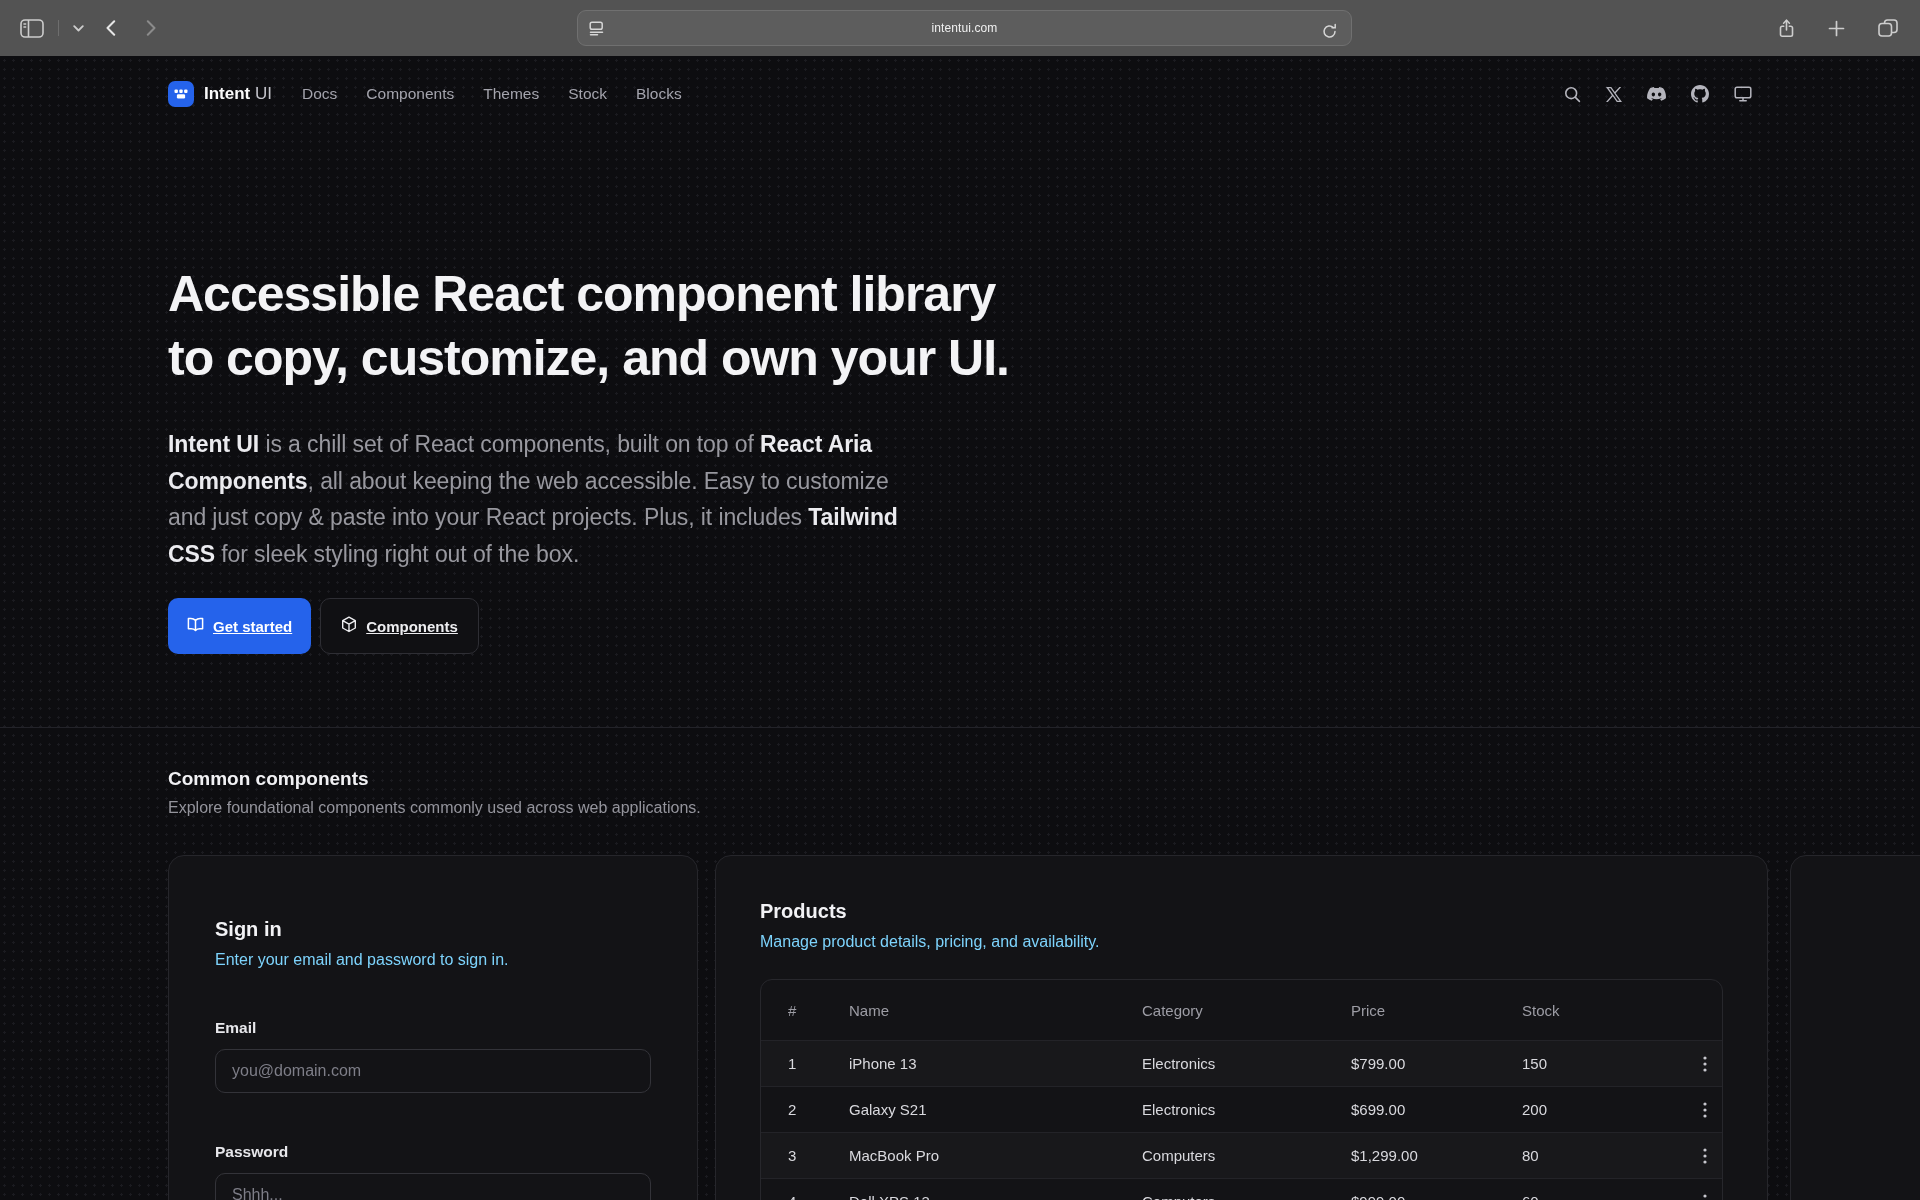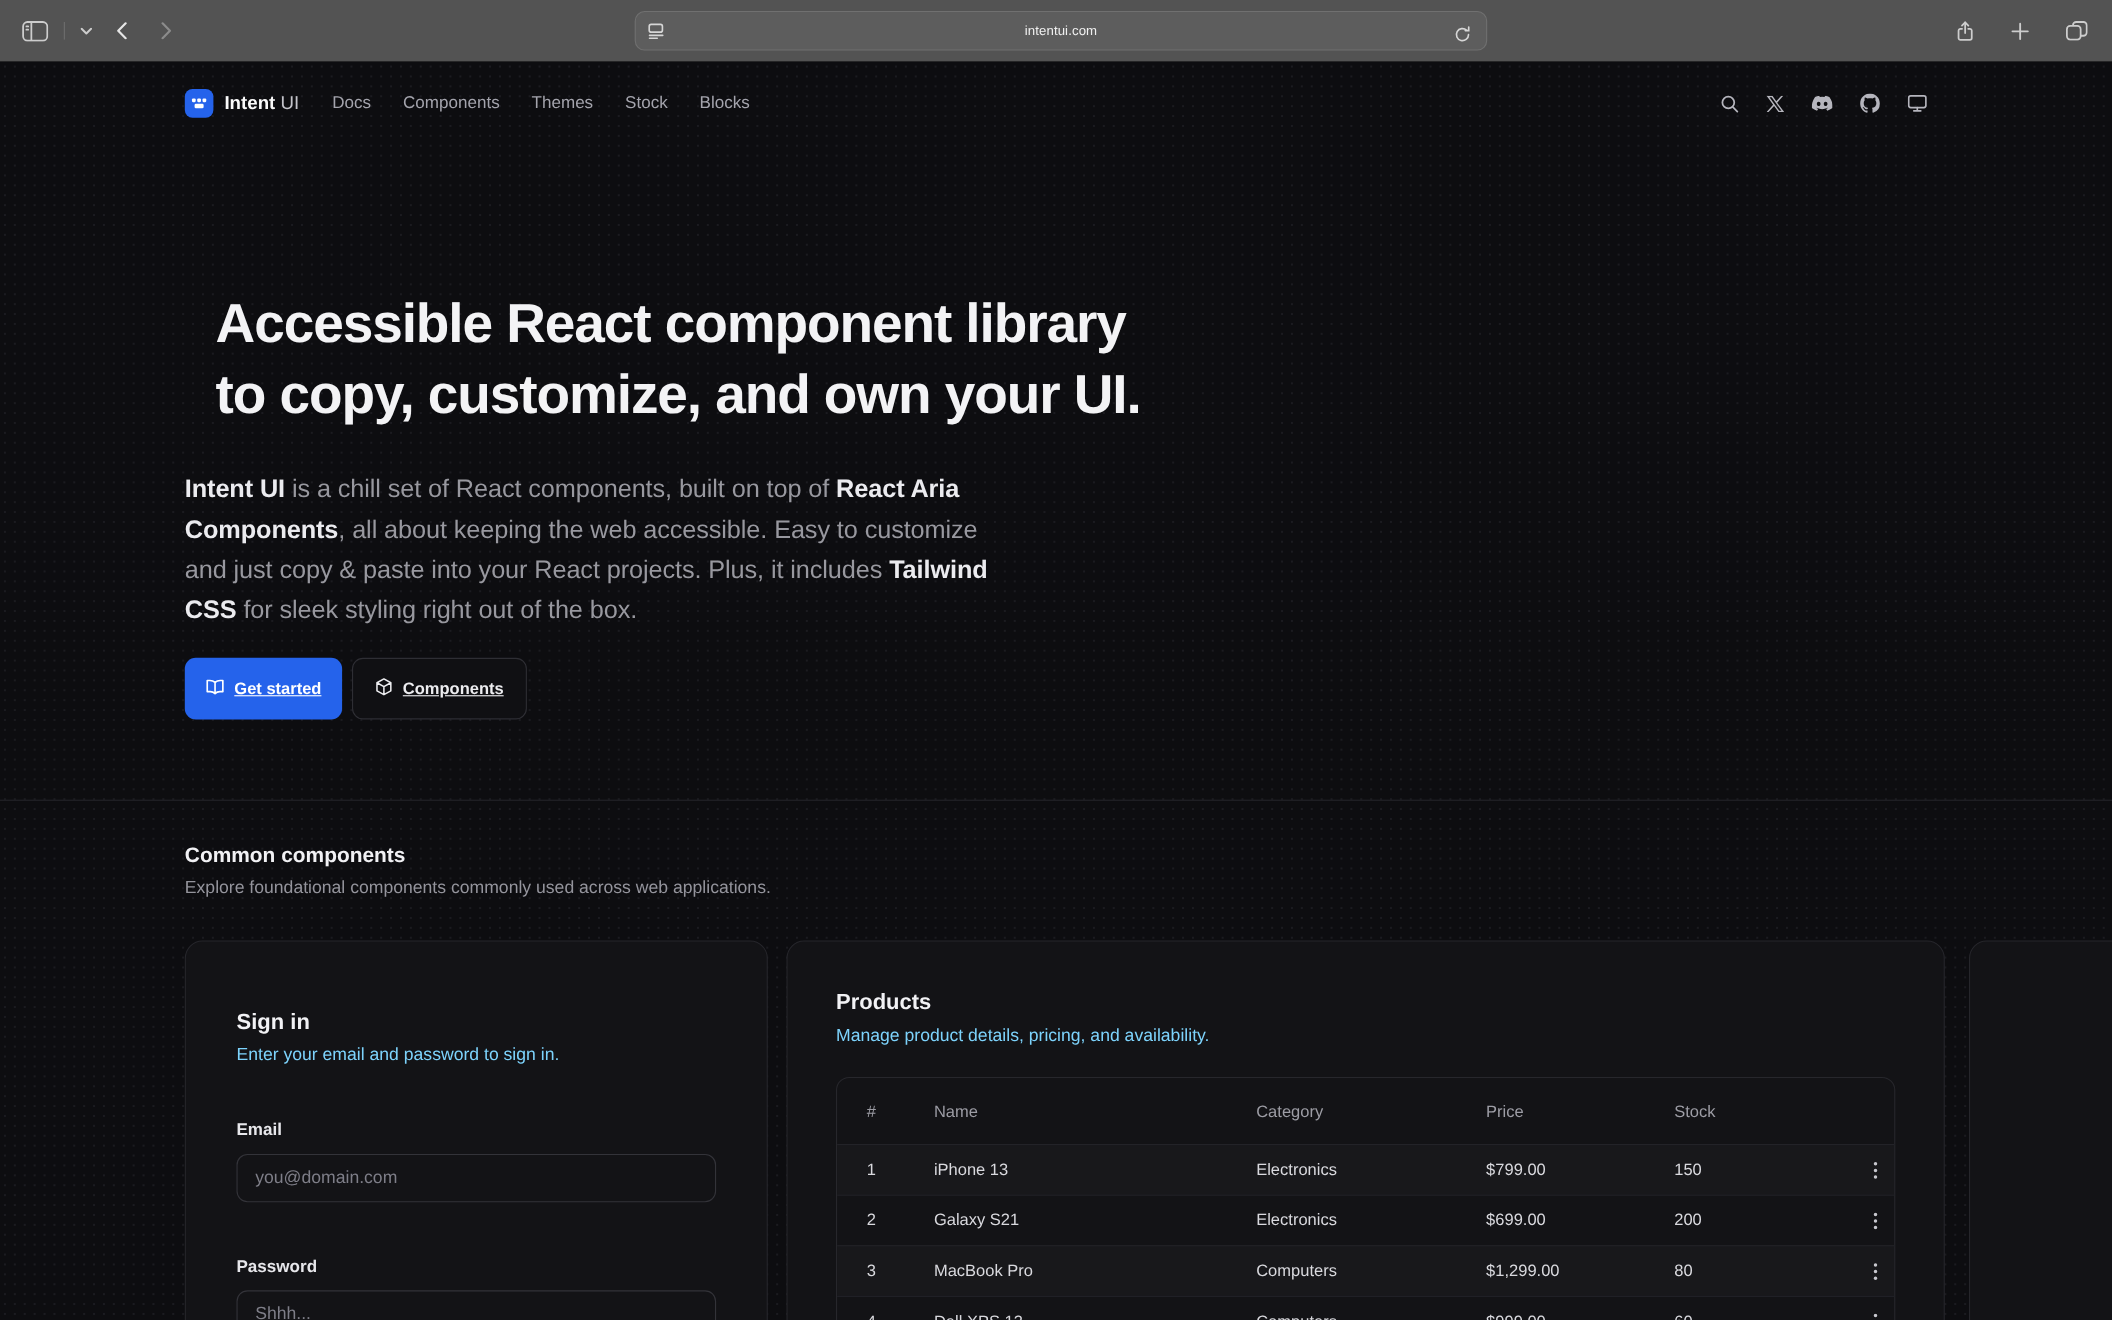--- a/index.html
+++ b/index.html
@@ -33,21 +33,21 @@
   .brand { margin-left:10px; font-size:17px; }
   .brand b { color:#fafafa; font-weight:700; }
   .brand span { color:#c3c3ca; font-weight:400; }
   .nav-links { display:flex; gap:29px; margin-left:30px; }
   .nav-link { color:#a4a4ad; font-size:15.5px; cursor:pointer; background:none; border:none; font-family:inherit; }
   .nav-icons { display:flex; align-items:center; gap:25px; }
   .nav-icons .chrome-btn { padding:0; }
 
   
   .hero-h1 { margin-top:148px; font-size:50px; line-height:64px; font-weight:700;
-             letter-spacing:-1px; color:#f3f3f5;margin-left:28px; }
+             letter-spacing:-1px; color:#f3f3f5; }
   .hero-h1 span { display:block; }
   .hero-p { margin-top:36px; width:752px; font-size:23px; line-height:36.6px; color:#98989f; letter-spacing:-.1px; }
   .hero-p b { color:#ebebef; font-weight:700; }
   .hero-btns { margin-top:26px; display:flex; gap:9px; }
   .btn { height:56px; border-radius:10px; display:inline-flex; align-items:center; gap:9px;
          font-family:inherit; font-size:15px; font-weight:600; cursor:pointer;text-decoration:underline; }
   .btn-primary { background:var(--accent,#2563eb); color:#ffffff; border:none; padding:0 19px; }
   .btn-secondary { background:#101013; color:#ededf0; border:1px solid #2e2e34; padding:0 20px; }
 
   .divider { margin-top:73px; height:1px; background:#232329; }

